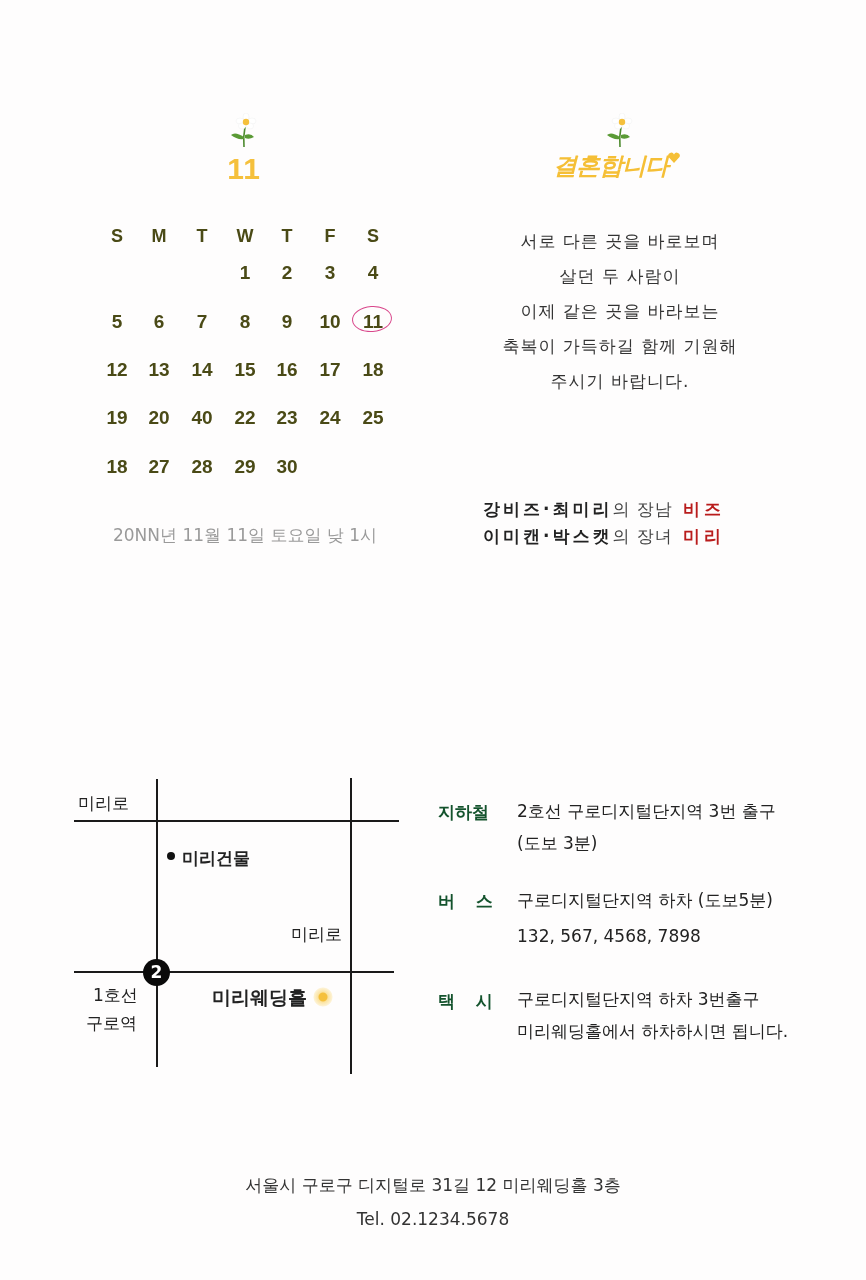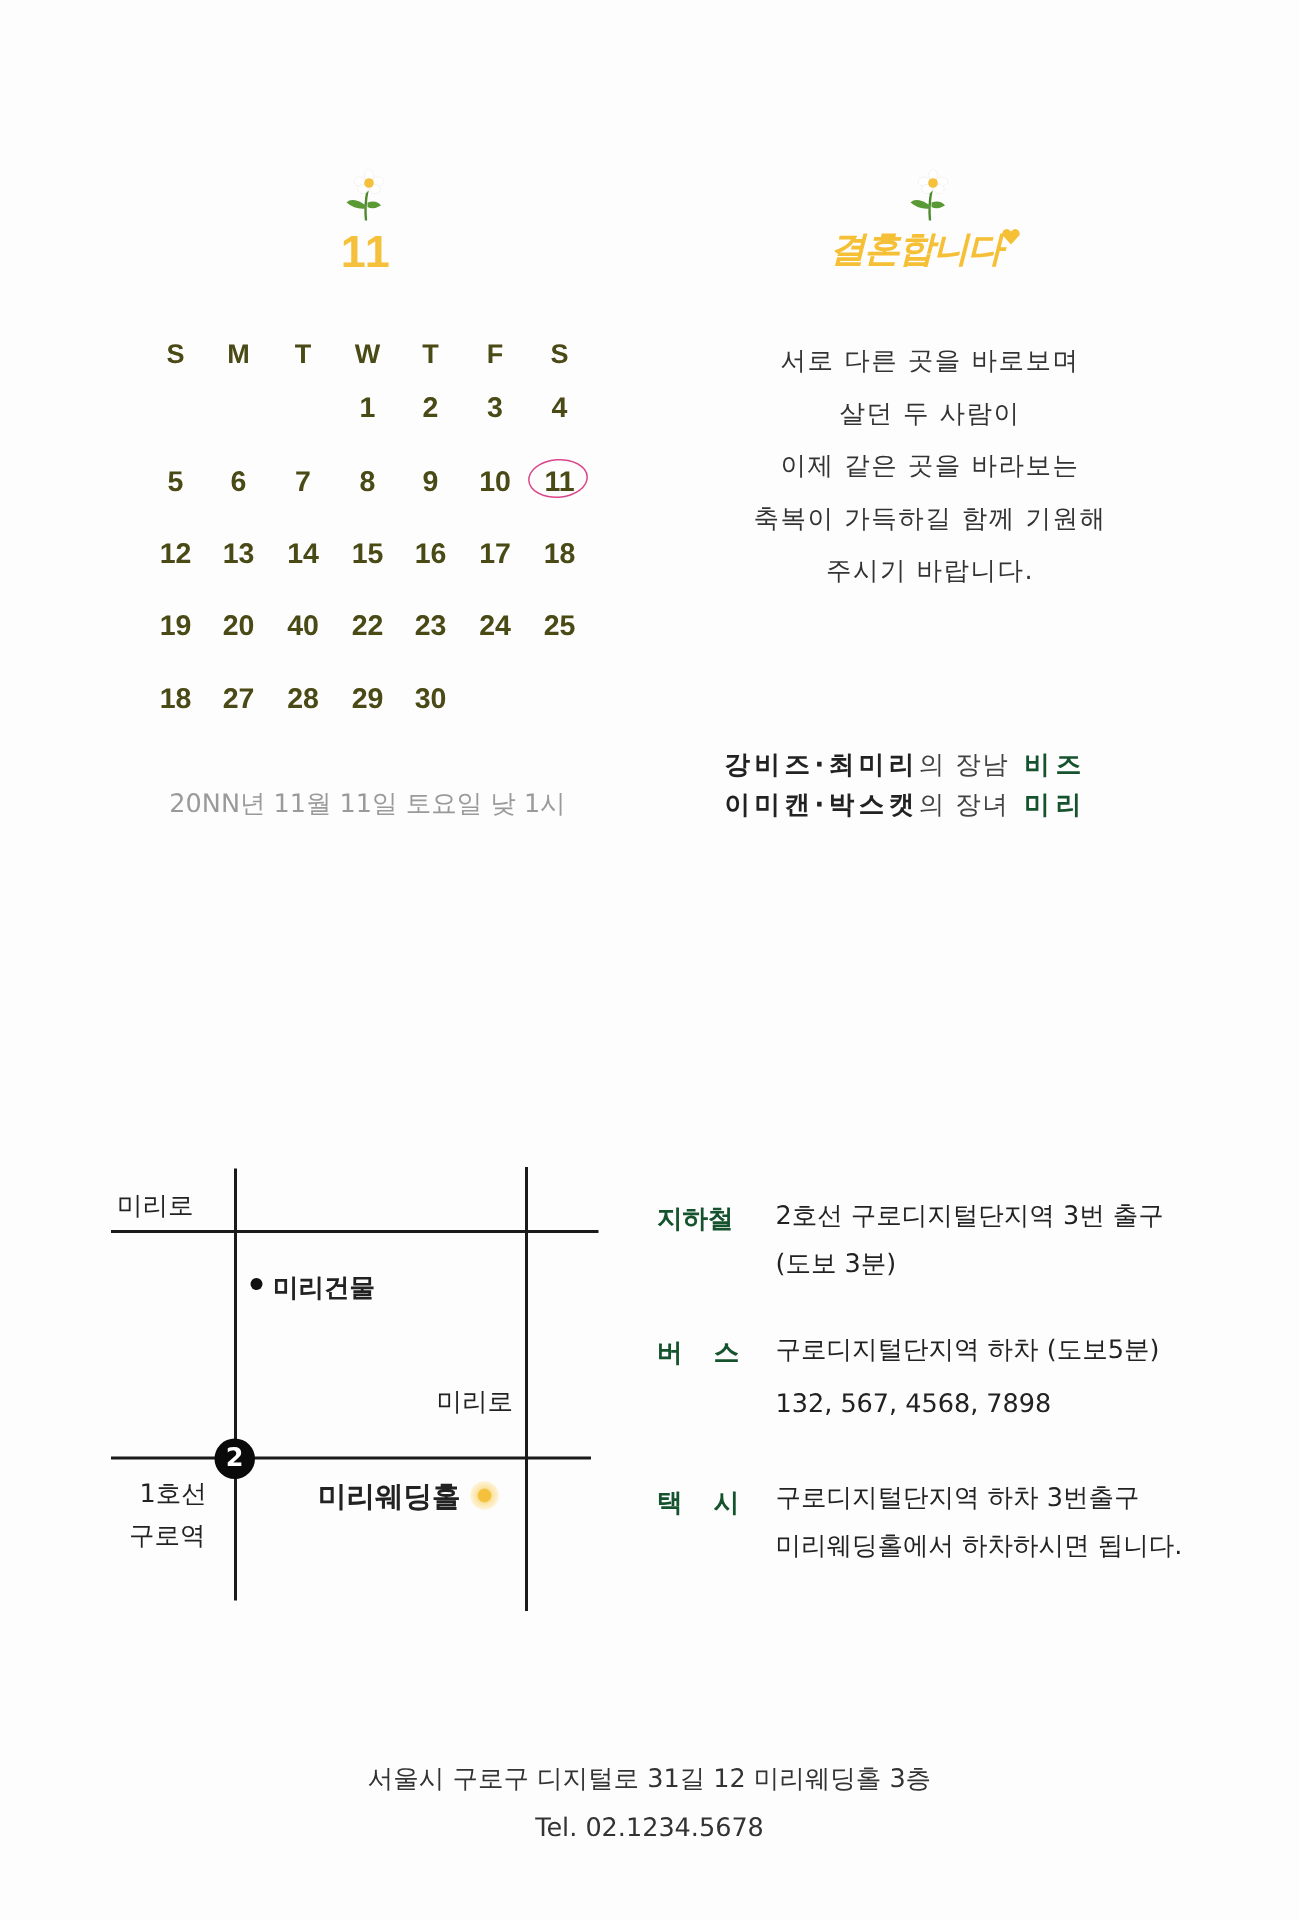--- a/index.html
+++ b/index.html
@@ -28,21 +28,21 @@
   .title-script { position:absolute; left:553px; top:150px; width:135px; height:42px; }
   .title-script span { font-family:"DejaVu Serif",serif; font-weight:bold; font-style:italic; font-size:24px; color:#f5bf36; letter-spacing:-1px; }
 
   .message { position:absolute; left:470px; top:224px; width:300px; text-align:center; }
   .message div { font-size:17px; line-height:35px; color:#333; letter-spacing:1px; }
 
   .families { position:absolute; left:483px; top:498px; width:320px; }
   .fam-row { height:27px; font-size:17px; white-space:nowrap; }
   .fam-parents { font-weight:bold; color:#222; letter-spacing:3px; }
   .fam-rel { color:#444; letter-spacing:1px; }
-  .fam-child { font-weight:bold; color:#14532d; margin-left:10px; letter-spacing:4px;font-family:Liberation Mono, monospace; }
+  .fam-child { font-weight:bold; color:#b91c1c; margin-left:10px; letter-spacing:4px;font-family:Liberation Mono, monospace; }
 
   
   .map { position:absolute; left:0; top:0; }
   .line { position:absolute; background:#1a1a1a; }
   .map-label { position:absolute; font-size:17px; color:#222; white-space:nowrap; }
   .map-bold { font-weight:bold; }
 
   .transport { position:absolute; left:438px; top:798px; width:400px; }
   .t-label { position:absolute; left:0; font-weight:bold; font-size:17px; color:#14532d; }
   .t-text { position:absolute; left:79px; font-size:17px; color:#222; line-height:32px; white-space:nowrap; }

